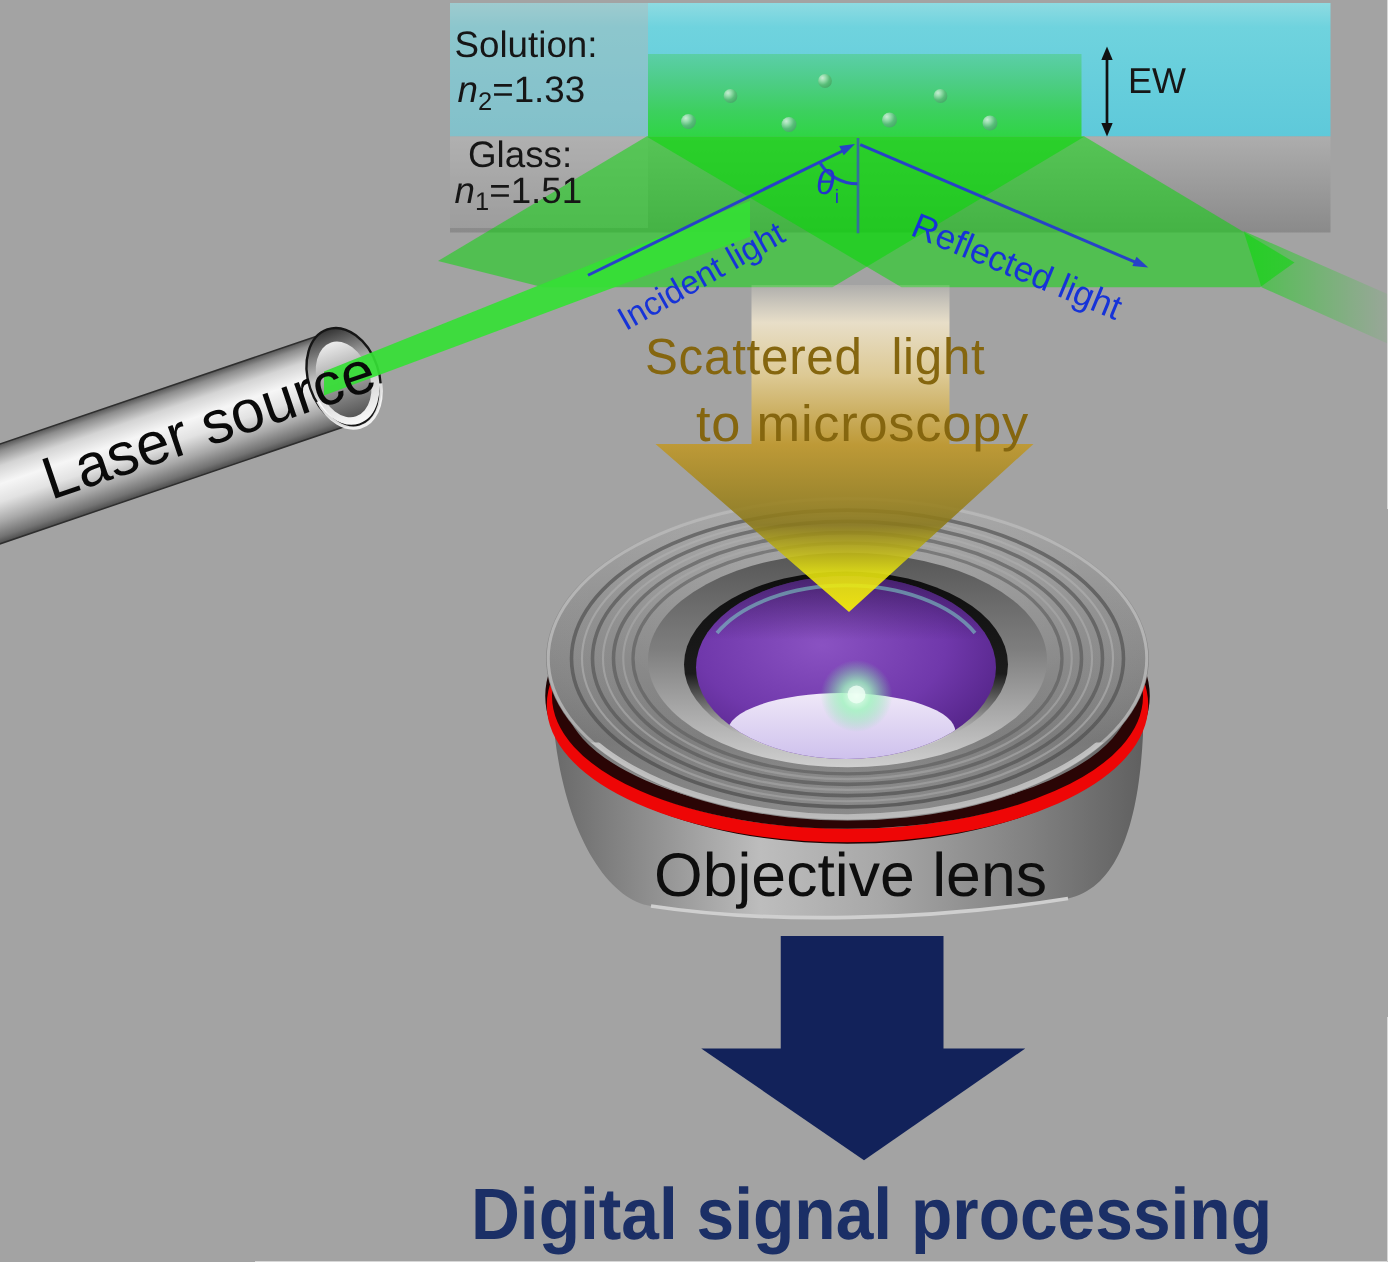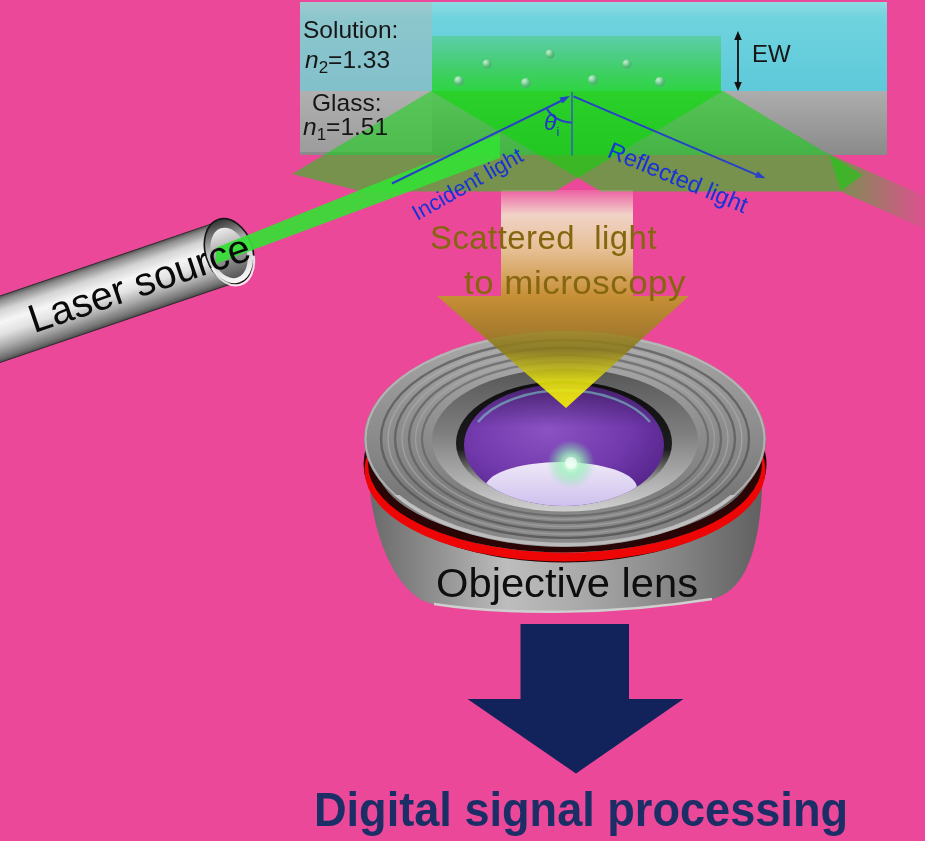--- a/index.html
+++ b/index.html
@@ -1,16 +1,16 @@
 <!DOCTYPE html>
 <html><head>
 <meta charset="utf-8">
 <style>
   html,body{margin:0;padding:0;background:#ffffff;}
-  #wrap{position:relative;width:925px;height:841px;overflow:hidden;background:#ec4899;
+  #wrap{position:relative;width:925px;height:841px;overflow:hidden;background:#a3a3a3;
         font-family:"Liberation Sans", sans-serif;}
   svg{position:absolute;top:0;left:0;}
 </style>
 </head>
 <body>
 <div id="wrap">
 <svg width="925" height="841" viewBox="0 0 925 841">
 <defs>
   <linearGradient id="gradCyan" x1="0" y1="0" x2="0" y2="1">
     <stop offset="0" stop-color="#8edbe2"></stop>

